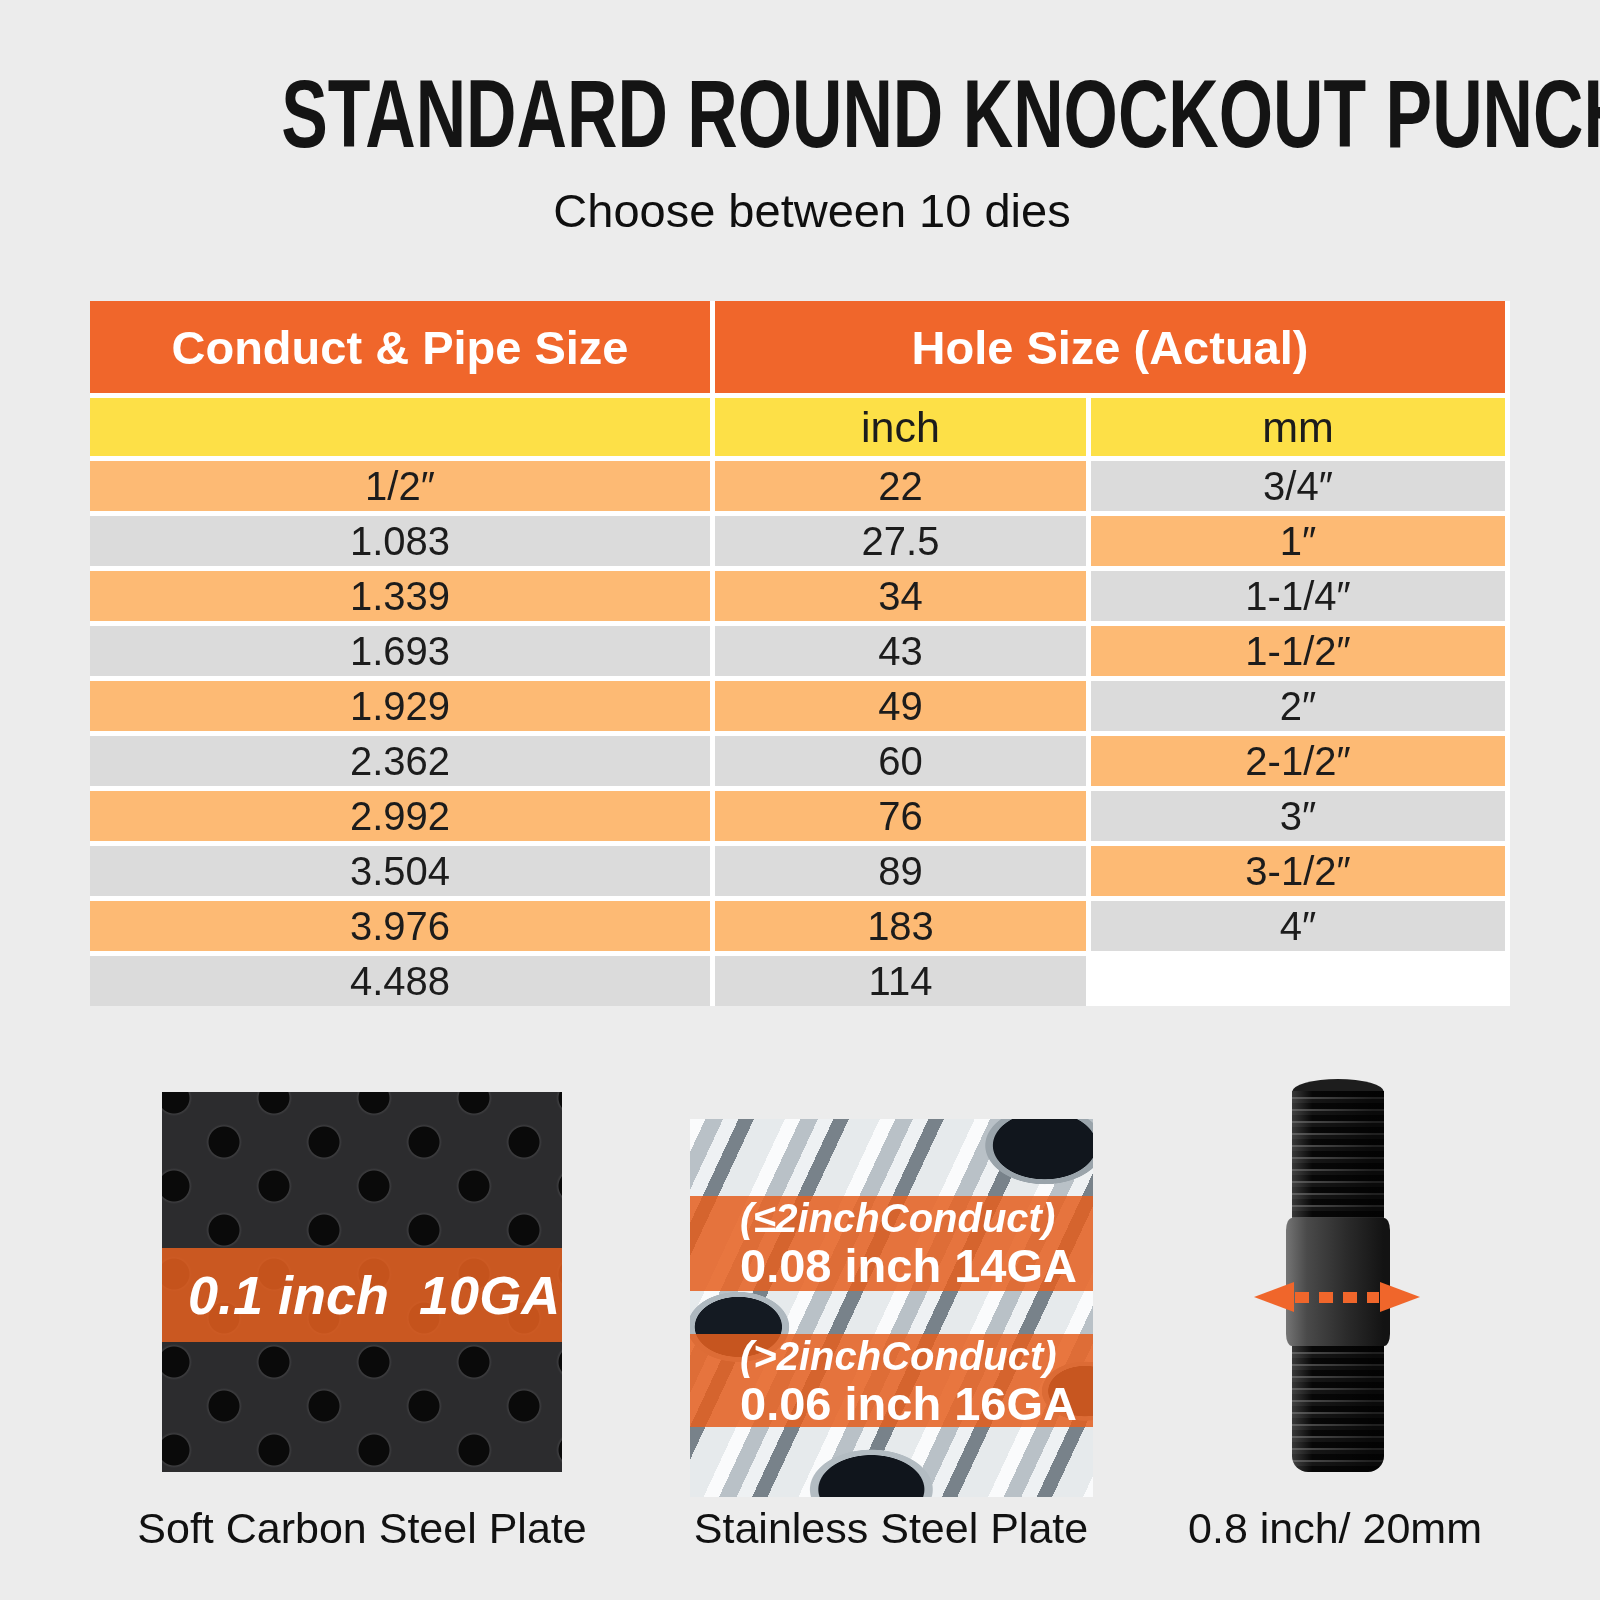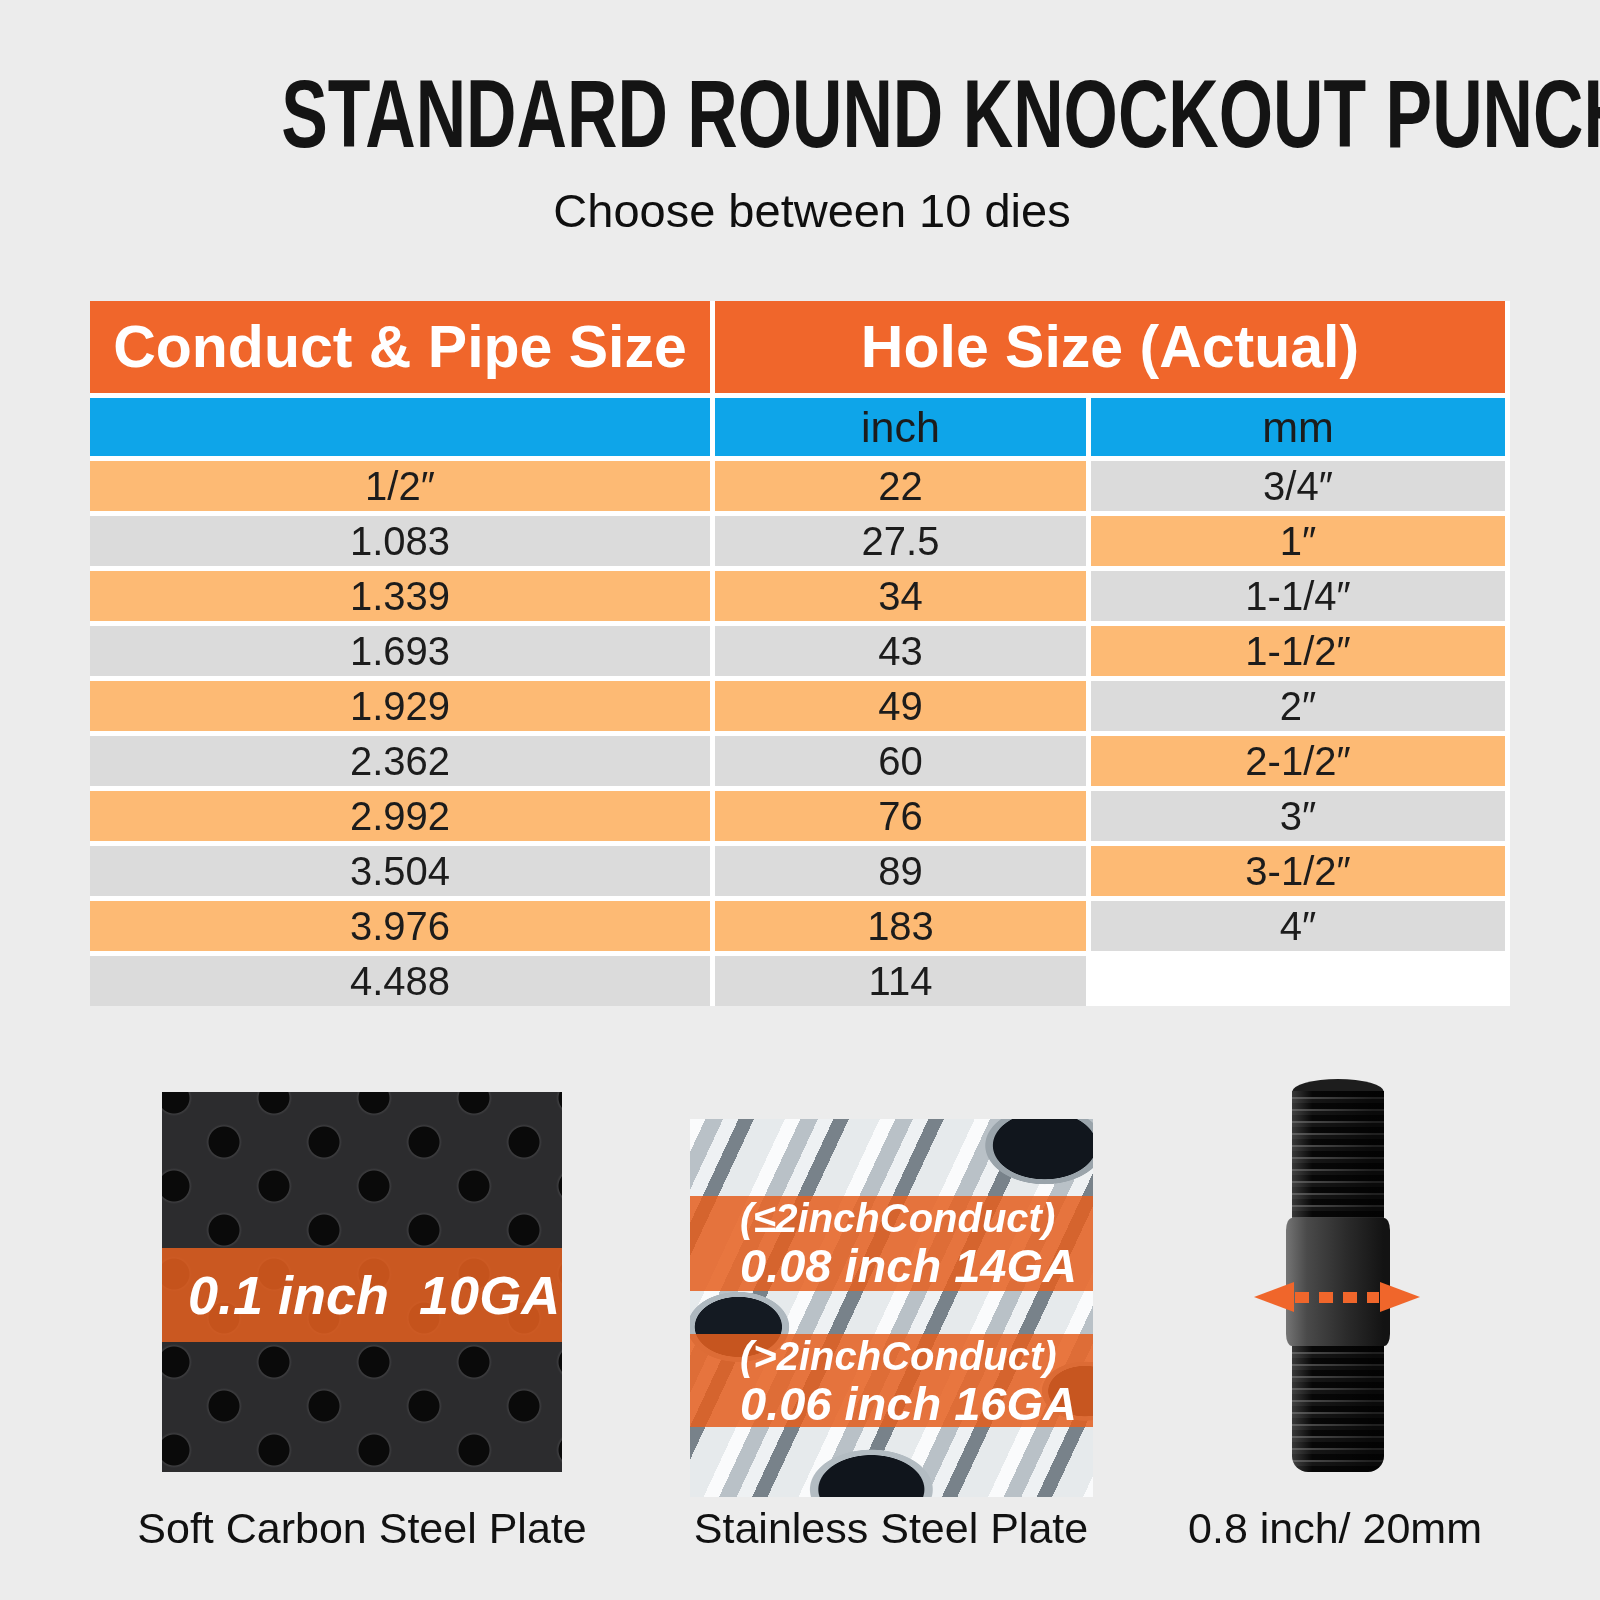--- a/index.html
+++ b/index.html
@@ -44,24 +44,24 @@
     background: #ffffff;
   }
   .cell {
     display: flex; align-items: center; justify-content: center;
     font-size: 40px;
     color: #1c1c1c;
   }
   .cell.head {
     background: var(--accent);
     color: #ffffff;
-    font-size: 59px; font-weight: 700; text-align: center;
+    font-size: 47px; font-weight: 700; text-align: center;
   }
   .cell.head-hole { grid-column: 2 / 4; }
-  .cell.sub { background: #0ea5e9; font-size: 43px; }
+  .cell.sub { background: #fde047; font-size: 43px; }
   .row-a { background: #fdba74; }
   .row-b { background: #dbdbdb; }
 
   
   .fig-carbon {
     position: absolute; left: 162px; top: 1092px; width: 400px; height: 380px;
     background-color: #2c2c2e;
     background-image:
       radial-gradient(circle, #0a0a0a 15px, #3d3d3f 16px, rgba(0,0,0,0) 18px),
       radial-gradient(circle, #0a0a0a 15px, #3d3d3f 16px, rgba(0,0,0,0) 18px);
@@ -102,21 +102,21 @@
   .fig-stainless .band2 {
     position: absolute; left: 0; top: 215px; width: 100%; height: 93px;
     background: var(--band);
     display: flex; flex-direction: column; justify-content: space-between;
     padding-left: 50px;
   }
   .band-line-sm {
     color: #fff; font-style: italic; font-weight: 700; font-size: 40px; line-height: 45px;
   }
   .band-line-lg {
-    color: #fff; font-style: italic; font-weight: 700; font-size: 47px; line-height: 50px;
+    color: #fff; font-weight: 700; font-size: 47px; line-height: 50px;
   }
 
   
   .stud-cap {
     position: absolute; left: 1292px; top: 1079px; width: 92px; height: 26px;
     background: #1d1d1d; border-radius: 50%;
   }
   .stud-thread {
     position: absolute; left: 1292px; width: 92px;
     background-image:

